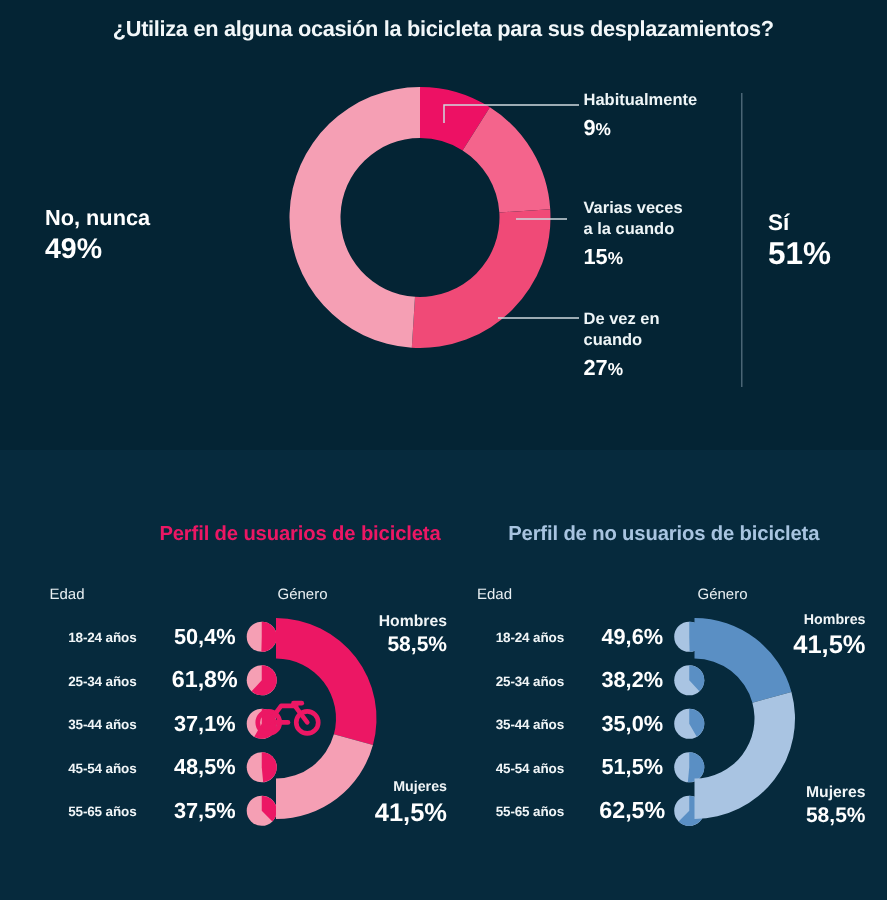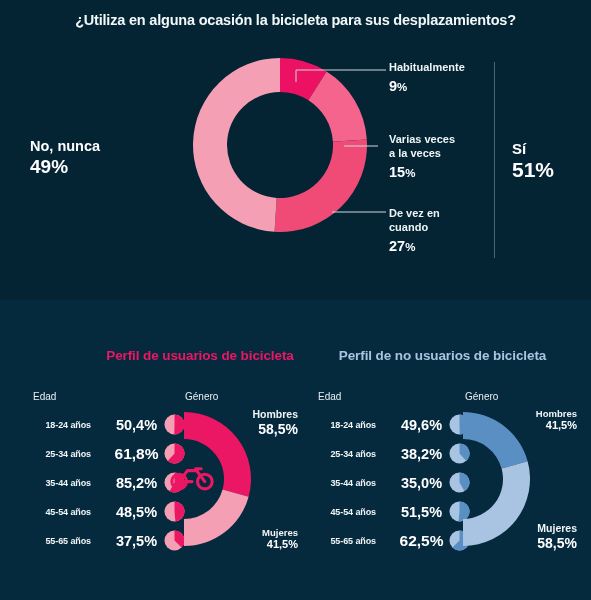--- a/index.html
+++ b/index.html
@@ -73,21 +73,21 @@
   .age-label{font-size:9px;font-weight:bold;color:#f0f5f7;width:63px;text-align:right;letter-spacing:-0.1px;}
   .age-value{font-size:14.5px;font-weight:bold;color:#ffffff;width:55px;text-align:center;margin-left:18px;}
   .age-value.bold-hl{font-size:15.5px;}
   .age-pie{width:21px;height:21px;flex:0 0 21px;}
 
   .gender-wrap{position:absolute;left:176px;top:104px;width:110px;height:150px;}
   #profile-nonusers .gender-wrap{left:160px;}
 
   .g-label{position:absolute;text-align:right;}
   .g-label .g-name{font-size:9.5px;font-weight:bold;color:#f0f5f7;line-height:1.2;}
-  .g-label .g-val{font-size:11px;font-weight:bold;color:#ffffff;line-height:1.25;}
+  .g-label .g-val{font-size:17px;font-weight:bold;color:#ffffff;line-height:1.25;}
   .g-label.hl .g-val{font-size:14px;}
   .g-label.hl .g-name{font-size:10.5px;}
 
   .gm-top{right:-12px;top:4px;}
   .gm-bot{right:-12px;bottom:2px;}
 
   .bike-icon{position:absolute;left:-6px;top:58px;width:44px;height:30px;}
 </style>
 </head>
 <body>
@@ -116,21 +116,21 @@
     <path d="M332 212 L348 212 L386 212"></path>
   </svg>
 
   <div class="callout" id="callout-habitual">
     <div class="c-title">Habitualmente</div>
     <div class="c-value"><span>9</span><span class="pct">%</span></div>
   </div>
 
   <div class="callout" id="callout-varias">
     <div class="c-title">Varias veces</div>
-    <div class="c-title">a la veces</div>
+    <div class="c-title">a la cuando</div>
     <div class="c-value"><span>15</span><span class="pct">%</span></div>
   </div>
 
   <div class="callout" id="callout-devez">
     <div class="c-title">De vez en</div>
     <div class="c-title">cuando</div>
     <div class="c-value"><span>27</span><span class="pct">%</span></div>
   </div>
 
   <div class="left-label">
@@ -161,21 +161,21 @@
         <div class="age-row">
           <div class="age-label">25-34 años</div>
           <div class="age-value bold-hl">61,8%</div>
           <svg class="age-pie" viewBox="0 0 22 22">
             <circle cx="11" cy="11" r="10.5" fill="#f59fb4"></circle>
             <path d="M11 11 L11 0.5 A10.5 10.5 0 1 1 3.909005514729243 18.743887732260827 Z" fill="#ec1764"></path>
           </svg>
         </div>
         <div class="age-row">
           <div class="age-label">35-44 años</div>
-          <div class="age-value">85,2%</div>
+          <div class="age-value">37,1%</div>
           <svg class="age-pie" viewBox="0 0 22 22">
             <circle cx="11" cy="11" r="10.5" fill="#f59fb4"></circle>
             <path d="M11 11 L11 0.5 A10.5 10.5 0 1 1 5.769056393935347 20.104242362227147 Z" fill="#ec1764"></path>
           </svg>
         </div>
         <div class="age-row">
           <div class="age-label">45-54 años</div>
           <div class="age-value">48,5%</div>
           <svg class="age-pie" viewBox="0 0 22 22">
             <circle cx="11" cy="11" r="10.5" fill="#f59fb4"></circle>

